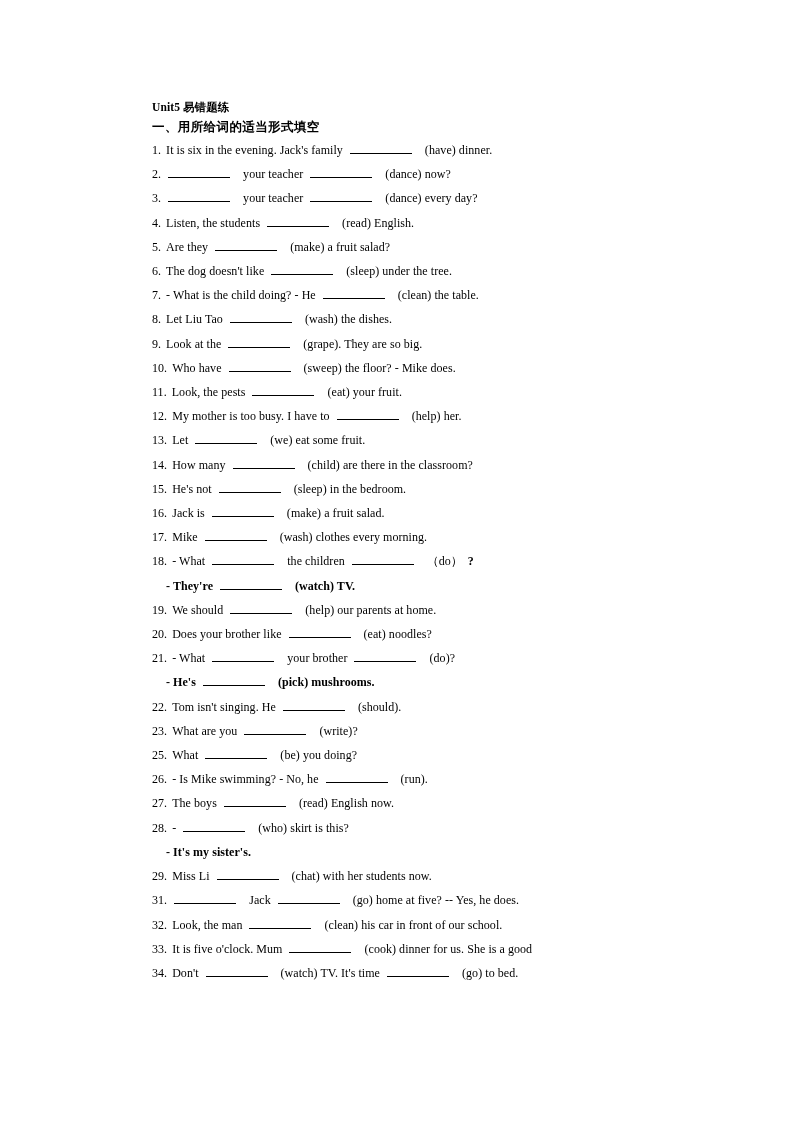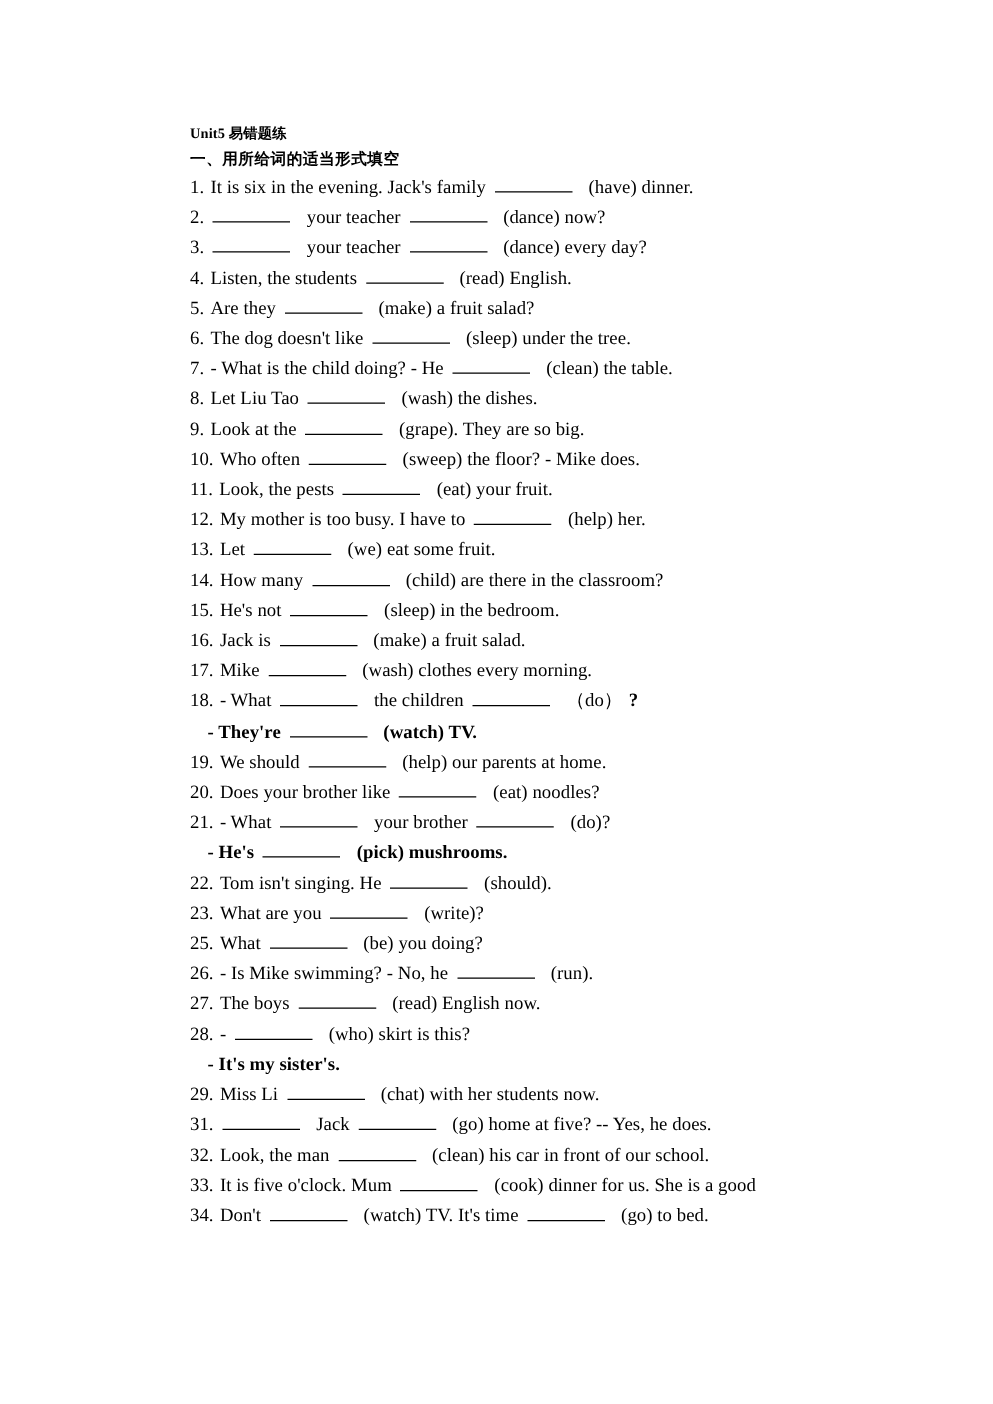--- a/index.html
+++ b/index.html
@@ -30,21 +30,21 @@
     line-height: 19px;
     letter-spacing: 0.1px;
     white-space: nowrap;
   }
   .heading.h2 {
     font-size: 12.5px;
     line-height: 21px;
     letter-spacing: 0.4px;
   }
   .qline {
-    font-size: 15px;
+    font-size: 12px;
     line-height: 24.2px;
     white-space: nowrap;
     letter-spacing: 0.05px;
   }
   .qline.sub {
     padding-left: 14px;
     font-weight: bold;
   }
   .num {
     display: inline;
@@ -75,21 +75,21 @@
     <div id="question-list">
         <div class="qline"><span class="num">1.</span><span class="gap-sm"></span><span>It is six in the evening. Jack's family</span><span class="gap-sm"></span><span class="blank"></span><span class="gap-md"></span><span>(have) dinner.</span></div>
         <div class="qline"><span class="num">2.</span><span class="gap-sm"></span><span class="blank"></span><span class="gap-md"></span><span>your teacher</span><span class="gap-sm"></span><span class="blank"></span><span class="gap-md"></span><span>(dance) now?</span></div>
         <div class="qline"><span class="num">3.</span><span class="gap-sm"></span><span class="blank"></span><span class="gap-md"></span><span>your teacher</span><span class="gap-sm"></span><span class="blank"></span><span class="gap-md"></span><span>(dance) every day?</span></div>
         <div class="qline"><span class="num">4.</span><span class="gap-sm"></span><span>Listen, the students</span><span class="gap-sm"></span><span class="blank"></span><span class="gap-md"></span><span>(read) English.</span></div>
         <div class="qline"><span class="num">5.</span><span class="gap-sm"></span><span>Are they</span><span class="gap-sm"></span><span class="blank"></span><span class="gap-md"></span><span>(make) a fruit salad?</span></div>
         <div class="qline"><span class="num">6.</span><span class="gap-sm"></span><span>The dog doesn't like</span><span class="gap-sm"></span><span class="blank"></span><span class="gap-md"></span><span>(sleep) under the tree.</span></div>
         <div class="qline"><span class="num">7.</span><span class="gap-sm"></span><span>- What is the child doing?   - He</span><span class="gap-sm"></span><span class="blank"></span><span class="gap-md"></span><span>(clean) the table.</span></div>
         <div class="qline"><span class="num">8.</span><span class="gap-sm"></span><span>Let Liu Tao</span><span class="gap-sm"></span><span class="blank"></span><span class="gap-md"></span><span>(wash) the dishes.</span></div>
         <div class="qline"><span class="num">9.</span><span class="gap-sm"></span><span>Look at the</span><span class="gap-sm"></span><span class="blank"></span><span class="gap-md"></span><span>(grape). They are so big.</span></div>
-        <div class="qline"><span class="num">10.</span><span class="gap-sm"></span><span>Who often</span><span class="gap-sm"></span><span class="blank"></span><span class="gap-md"></span><span>(sweep) the floor? - Mike does.</span></div>
+        <div class="qline"><span class="num">10.</span><span class="gap-sm"></span><span>Who have</span><span class="gap-sm"></span><span class="blank"></span><span class="gap-md"></span><span>(sweep) the floor? - Mike does.</span></div>
         <div class="qline"><span class="num">11.</span><span class="gap-sm"></span><span>Look, the pests</span><span class="gap-sm"></span><span class="blank"></span><span class="gap-md"></span><span>(eat) your fruit.</span></div>
         <div class="qline"><span class="num">12.</span><span class="gap-sm"></span><span>My mother is too busy. I have to</span><span class="gap-sm"></span><span class="blank"></span><span class="gap-md"></span><span>(help) her.</span></div>
         <div class="qline"><span class="num">13.</span><span class="gap-sm"></span><span>Let</span><span class="gap-sm"></span><span class="blank"></span><span class="gap-md"></span><span>(we) eat some fruit.</span></div>
         <div class="qline"><span class="num">14.</span><span class="gap-sm"></span><span>How many</span><span class="gap-sm"></span><span class="blank"></span><span class="gap-md"></span><span>(child) are there in the classroom?</span></div>
         <div class="qline"><span class="num">15.</span><span class="gap-sm"></span><span>He's not</span><span class="gap-sm"></span><span class="blank"></span><span class="gap-md"></span><span>(sleep) in the bedroom.</span></div>
         <div class="qline"><span class="num">16.</span><span class="gap-sm"></span><span>Jack is</span><span class="gap-sm"></span><span class="blank"></span><span class="gap-md"></span><span>(make) a fruit salad.</span></div>
         <div class="qline"><span class="num">17.</span><span class="gap-sm"></span><span>Mike</span><span class="gap-sm"></span><span class="blank"></span><span class="gap-md"></span><span>(wash) clothes every morning.</span></div>
         <div class="qline"><span class="num">18.</span><span class="gap-sm"></span><span>- What</span><span class="gap-sm"></span><span class="blank"></span><span class="gap-md"></span><span>the children</span><span class="gap-sm"></span><span class="blank"></span><span class="gap-md"></span><span class="fw-paren">（do）</span><span class="gap-sm"></span><span class="bold-q">?</span></div>
         <div class="qline sub"><span>- They're</span><span class="gap-sm"></span><span class="blank"></span><span class="gap-md"></span><span>(watch) TV.</span></div>
         <div class="qline"><span class="num">19.</span><span class="gap-sm"></span><span>We should</span><span class="gap-sm"></span><span class="blank"></span><span class="gap-md"></span><span>(help) our parents at home.</span></div>

